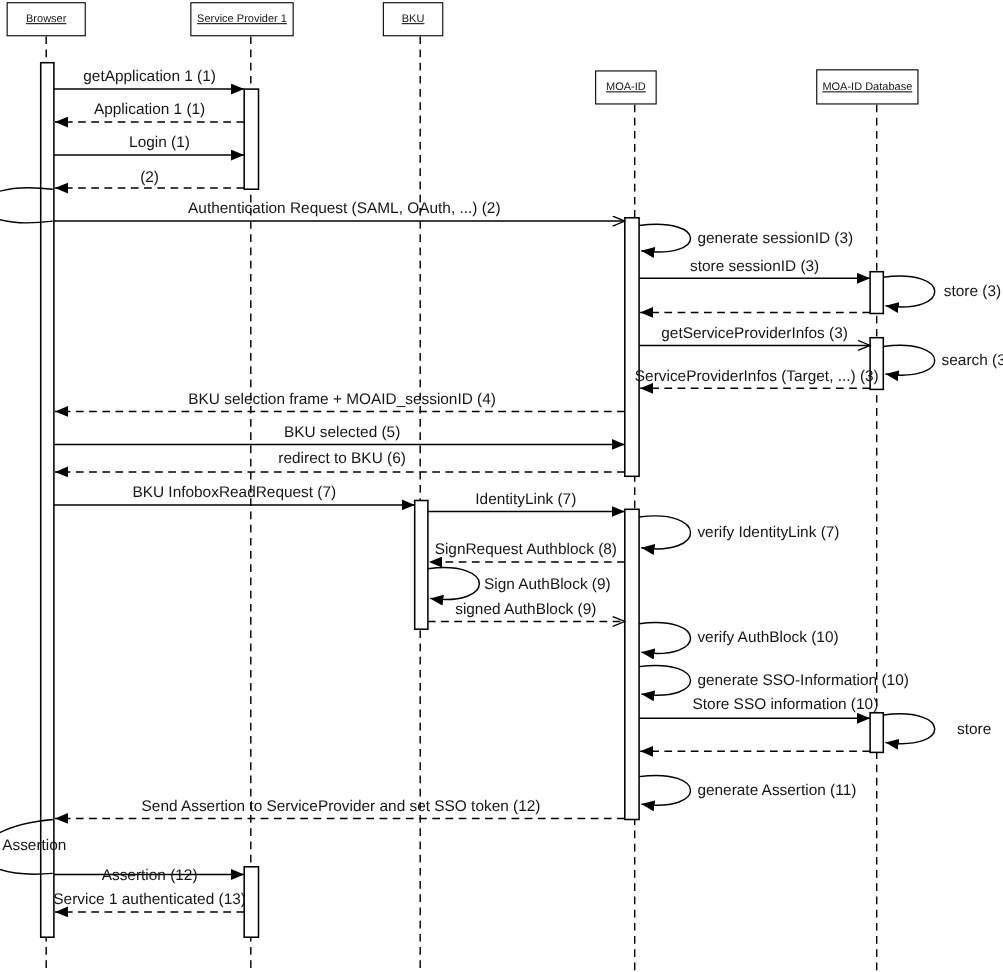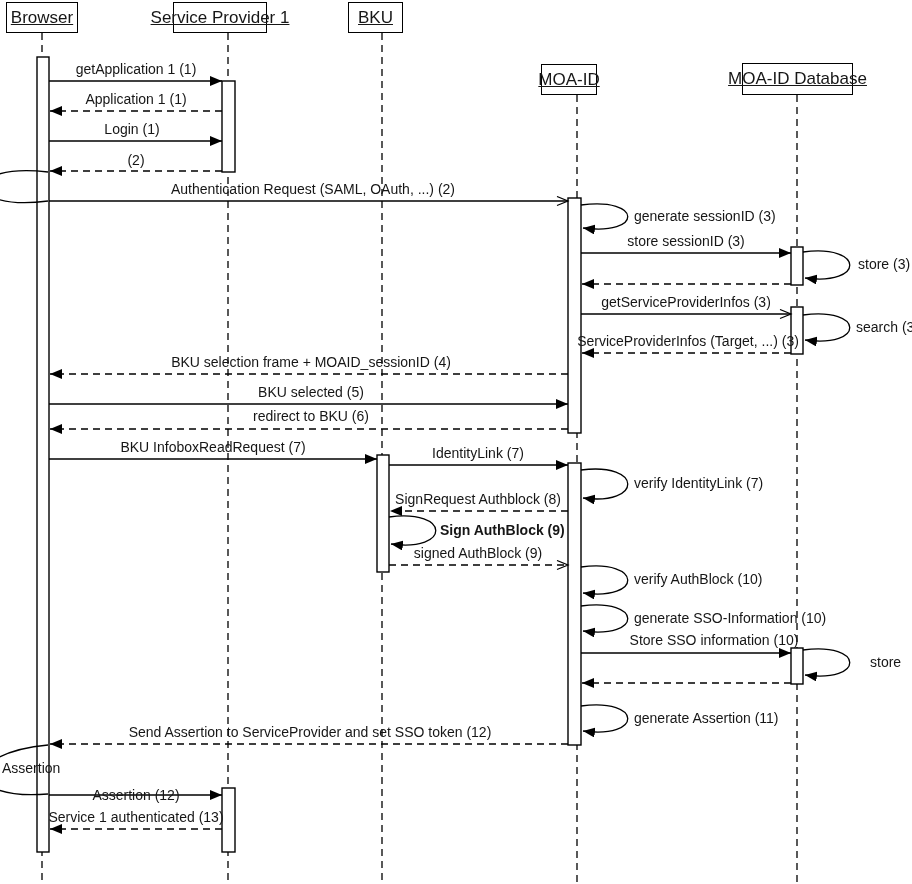--- a/index.html
+++ b/index.html
@@ -10,21 +10,21 @@
     font-family:"Liberation Sans", sans-serif;
     color:#161616;
     overflow:hidden;
   }
   svg{position:absolute;left:0;top:0;}
   .actor{
     position:absolute;
     border:1.5px solid #000;
     background:#fff;
     display:flex;align-items:center;justify-content:center;
-    font-size:17px;
+    font-size:10px;
     box-sizing:border-box;
   }
   .actor span{text-decoration:underline;white-space:nowrap;}
   .lbl{
     position:absolute;
     white-space:nowrap;
     font-size:14px;
     line-height:15px;
   }
   .c{transform:translateX(-50%);}
@@ -114,27 +114,27 @@
   </div>
   <div class="actor" style="left:173px;top:2px;width:94px;height:31px;">
     <span>Service Provider 1</span>
   </div>
   <div class="actor" style="left:348px;top:2px;width:55px;height:31px;">
     <span>BKU</span>
   </div>
   <div class="actor" style="left:541px;top:64px;width:56px;height:31px;">
     <span>MOA-ID</span>
   </div>
-  <div class="actor" style="left:742px;top:63px;width:111px;height:32px;">
+  <div class="actor" style="left:742px;top:63px;width:93px;height:32px;">
     <span>MOA-ID Database</span>
   </div>
 
   <div class="lbl c" style="left:136px;top:62px;">getApplication 1 (1)</div>
   <div class="lbl c" style="left:136px;top:92px;">Application 1 (1)</div>
-  <div class="lbl c" style="left:132px;top:122px;text-align:right;">Login (1)</div>
+  <div class="lbl c" style="left:145px;top:122px;text-align:right;">Login (1)</div>
   <div class="lbl c" style="left:136px;top:153px;">(2)</div>
   <div class="lbl c" style="left:313px;top:182px;">Authentication Request (SAML, OAuth, ...)  (2)</div>
   <div class="lbl c" style="left:686px;top:234px;">store sessionID (3)</div>
   <div class="lbl c" style="left:686px;top:295px;">getServiceProviderInfos (3)</div>
   <div class="lbl c" style="left:688px;top:334px;">ServiceProviderInfos (Target, ...) (3)</div>
   <div class="lbl c" style="left:311px;top:355px;">BKU selection frame + MOAID_sessionID (4)</div>
   <div class="lbl c" style="left:311px;top:385px;">BKU selected (5)</div>
   <div class="lbl c" style="left:311px;top:409px;">redirect to BKU (6)</div>
   <div class="lbl c" style="left:213px;top:440px;">BKU InfoboxReadRequest (7)</div>
   <div class="lbl c" style="left:478px;top:446px;">IdentityLink (7)</div>
@@ -142,21 +142,21 @@
   <div class="lbl c" style="left:478px;top:546px;">signed AuthBlock (9)</div>
   <div class="lbl c" style="left:714px;top:633px;">Store SSO information (10)</div>
   <div class="lbl c" style="left:310px;top:725px;">Send Assertion to ServiceProvider and set SSO token (12)</div>
   <div class="lbl c" style="left:136px;top:776px;margin-top:12px;">Assertion (12)</div>
   <div class="lbl c" style="left:136px;top:810px;">Service 1 authenticated (13)</div>
 
   <div class="lbl" style="left:634px;top:209px;">generate sessionID  (3)</div>
   <div class="lbl" style="left:858px;top:257px;">store (3)</div>
   <div class="lbl" style="left:856px;top:320px;">search (3)</div>
   <div class="lbl" style="left:634px;top:476px;">verify IdentityLink (7)</div>
-  <div class="lbl" style="left:440px;top:523px;font-weight:bold;">Sign AuthBlock (9)</div>
+  <div class="lbl" style="left:440px;top:523px;">Sign AuthBlock (9)</div>
   <div class="lbl" style="left:634px;top:572px;">verify AuthBlock (10)</div>
   <div class="lbl" style="left:634px;top:611px;">generate SSO-Information (10)</div>
   <div class="lbl" style="left:870px;top:655px;">store</div>
   <div class="lbl" style="left:634px;top:711px;">generate Assertion (11)</div>
 
   <div class="lbl" style="left:2px;top:761px;">Assertion</div>
 
 </div>
 
 </body></html>

